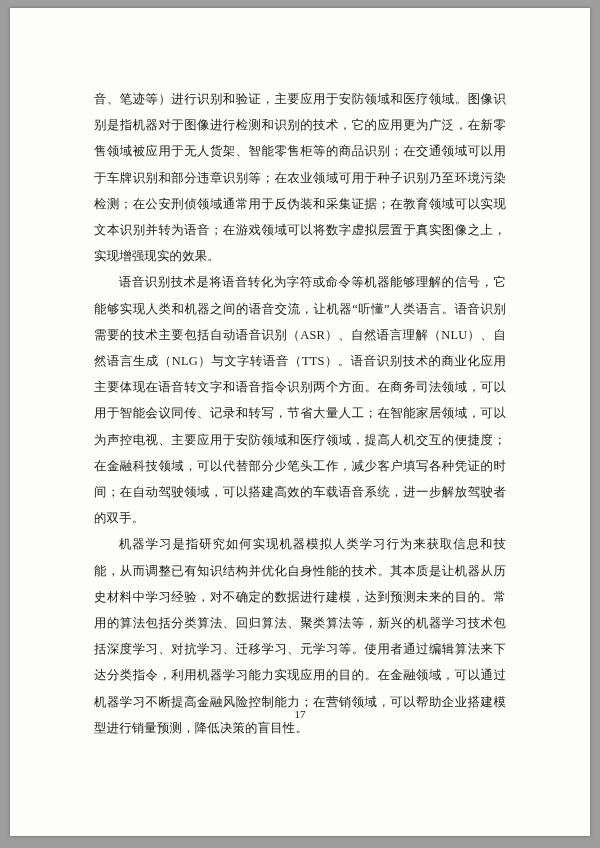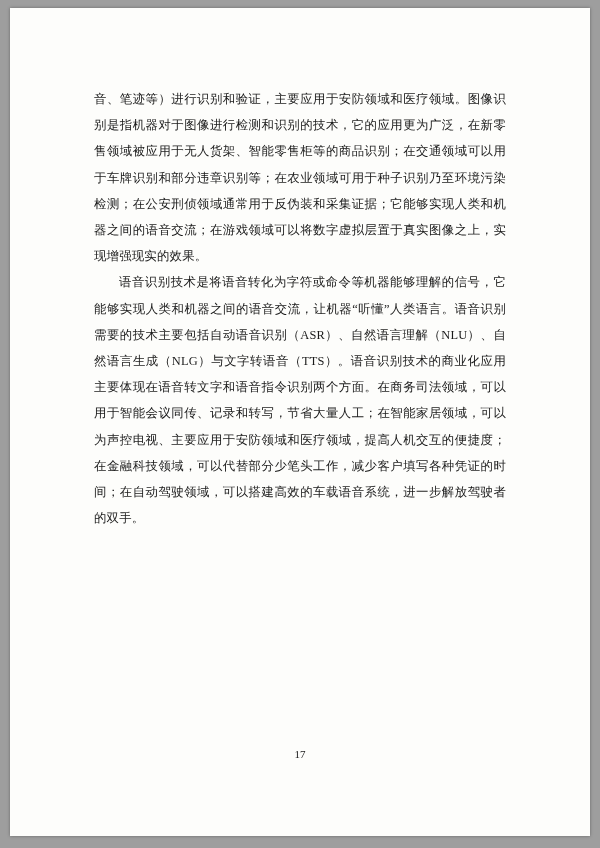--- a/index.html
+++ b/index.html
@@ -42,29 +42,30 @@
   .para + .para {
     margin-top: 0px;
   }
   .indent {
     text-indent: 25px;
   }
   .page-number {
     position: absolute;
     left: 0;
     right: 0;
-    top: 740px;
+    top: 700px;
     text-align: center;
     font-size: 11px;
     color: #1a1a1a;
     font-family: "Liberation Serif", "DejaVu Serif", serif;
   }
 </style>
 </head>
 <body>
 
 <div class="page">
   <div class="content">
-    <p class="para">音、笔迹等）进行识别和验证，主要应用于安防领域和医疗领域。图像识别是指机器对于图像进行检测和识别的技术，它的应用更为广泛，在新零售领域被应用于无人货架、智能零售柜等的商品识别；在交通领域可以用于车牌识别和部分违章识别等；在农业领域可用于种子识别乃至环境污染检测；在公安刑侦领域通常用于反伪装和采集证据；它能够实现人类和机器之间的语音交流；在游戏领域可以将数字虚拟层置于真实图像之上，实现增强现实的效果。</p>
+    <p class="para">音、笔迹等）进行识别和验证，主要应用于安防领域和医疗领域。图像识别是指机器对于图像进行检测和识别的技术，它的应用更为广泛，在新零售领域被应用于无人货架、智能零售柜等的商品识别；在交通领域可以用于车牌识别和部分违章识别等；在农业领域可用于种子识别乃至环境污染检测；在公安刑侦领域通常用于反伪装和采集证据；在教育领域可以实现文本识别并转为语音；在游戏领域可以将数字虚拟层置于真实图像之上，实现增强现实的效果。</p>
     <p class="para indent">语音识别技术是将语音转化为字符或命令等机器能够理解的信号，它能够实现人类和机器之间的语音交流，让机器“听懂”人类语言。语音识别需要的技术主要包括自动语音识别（ASR）、自然语言理解（NLU）、自然语言生成（NLG）与文字转语音（TTS）。语音识别技术的商业化应用主要体现在语音转文字和语音指令识别两个方面。在商务司法领域，可以用于智能会议同传、记录和转写，节省大量人工；在智能家居领域，可以为声控电视、主要应用于安防领域和医疗领域，提高人机交互的便捷度；在金融科技领域，可以代替部分少笔头工作，减少客户填写各种凭证的时间；在自动驾驶领域，可以搭建高效的车载语音系统，进一步解放驾驶者的双手。</p>
+    <p class="para indent">机器学习是指研究如何实现机器模拟人类学习行为来获取信息和技能，从而调整已有知识结构并优化自身性能的技术。其本质是让机器从历史材料中学习经验，对不确定的数据进行建模，达到预测未来的目的。常用的算法包括分类算法、回归算法、聚类算法等，新兴的机器学习技术包括深度学习、对抗学习、迁移学习、元学习等。使用者通过编辑算法来下达分类指令，利用机器学习能力实现应用的目的。在金融领域，可以通过机器学习不断提高金融风险控制能力；在营销领域，可以帮助企业搭建模型进行销量预测，降低决策的盲目性。</p>
   </div>
   <div class="page-number">17</div>
 </div>
 
 </body></html>

